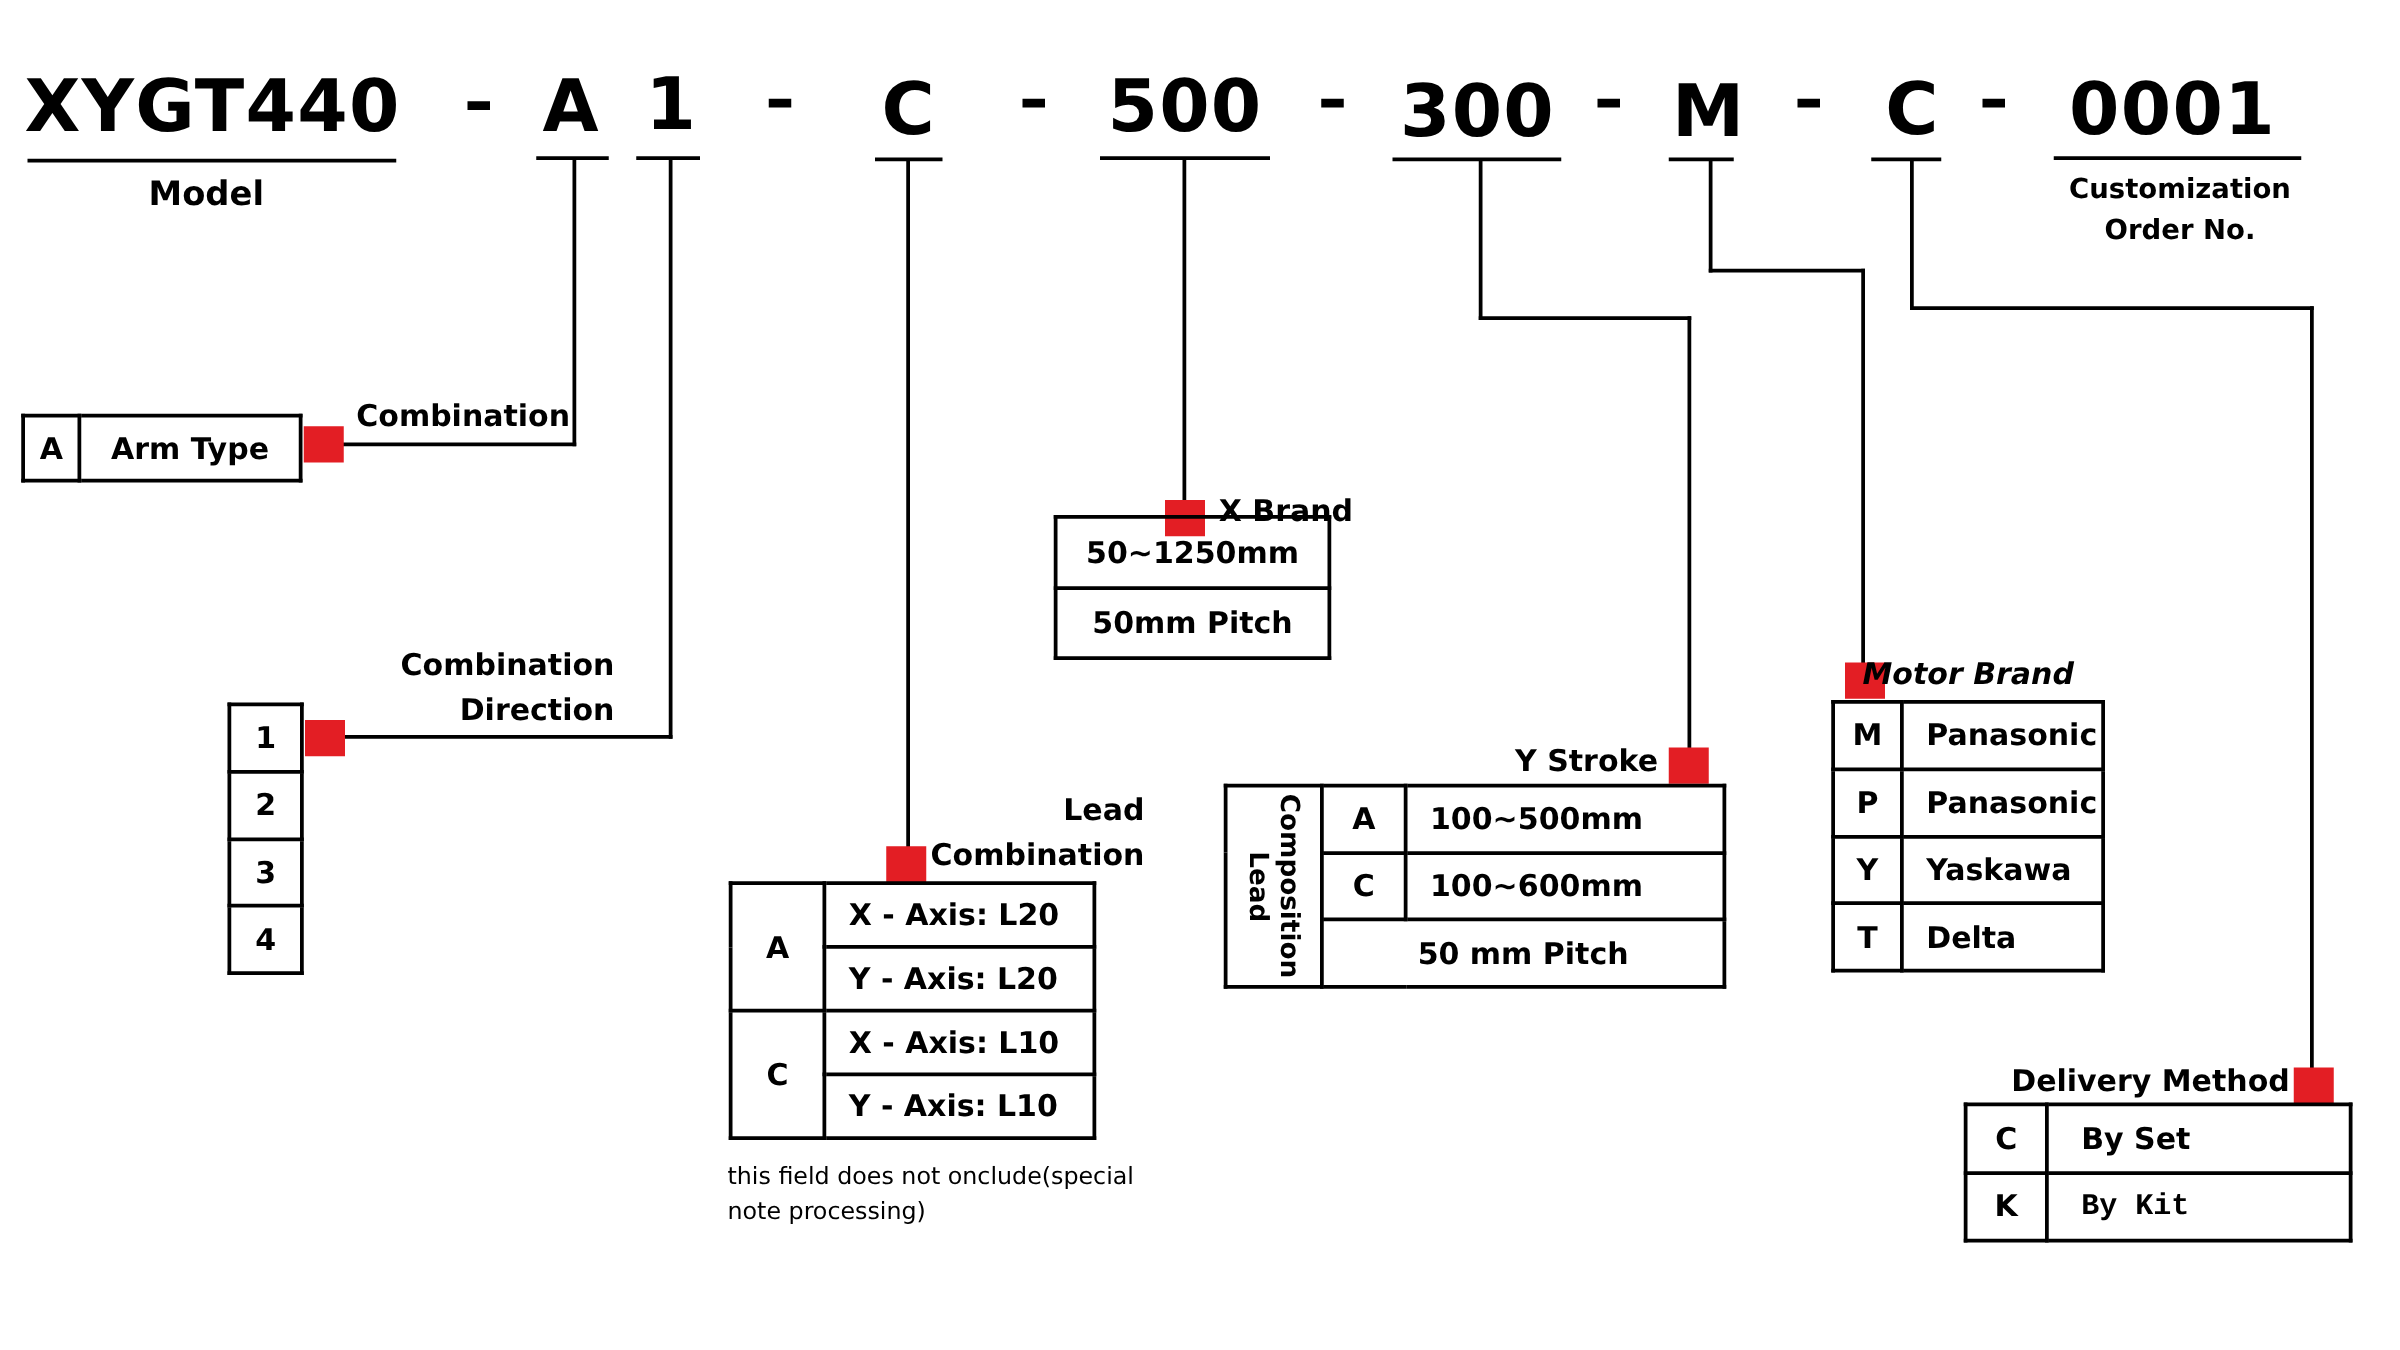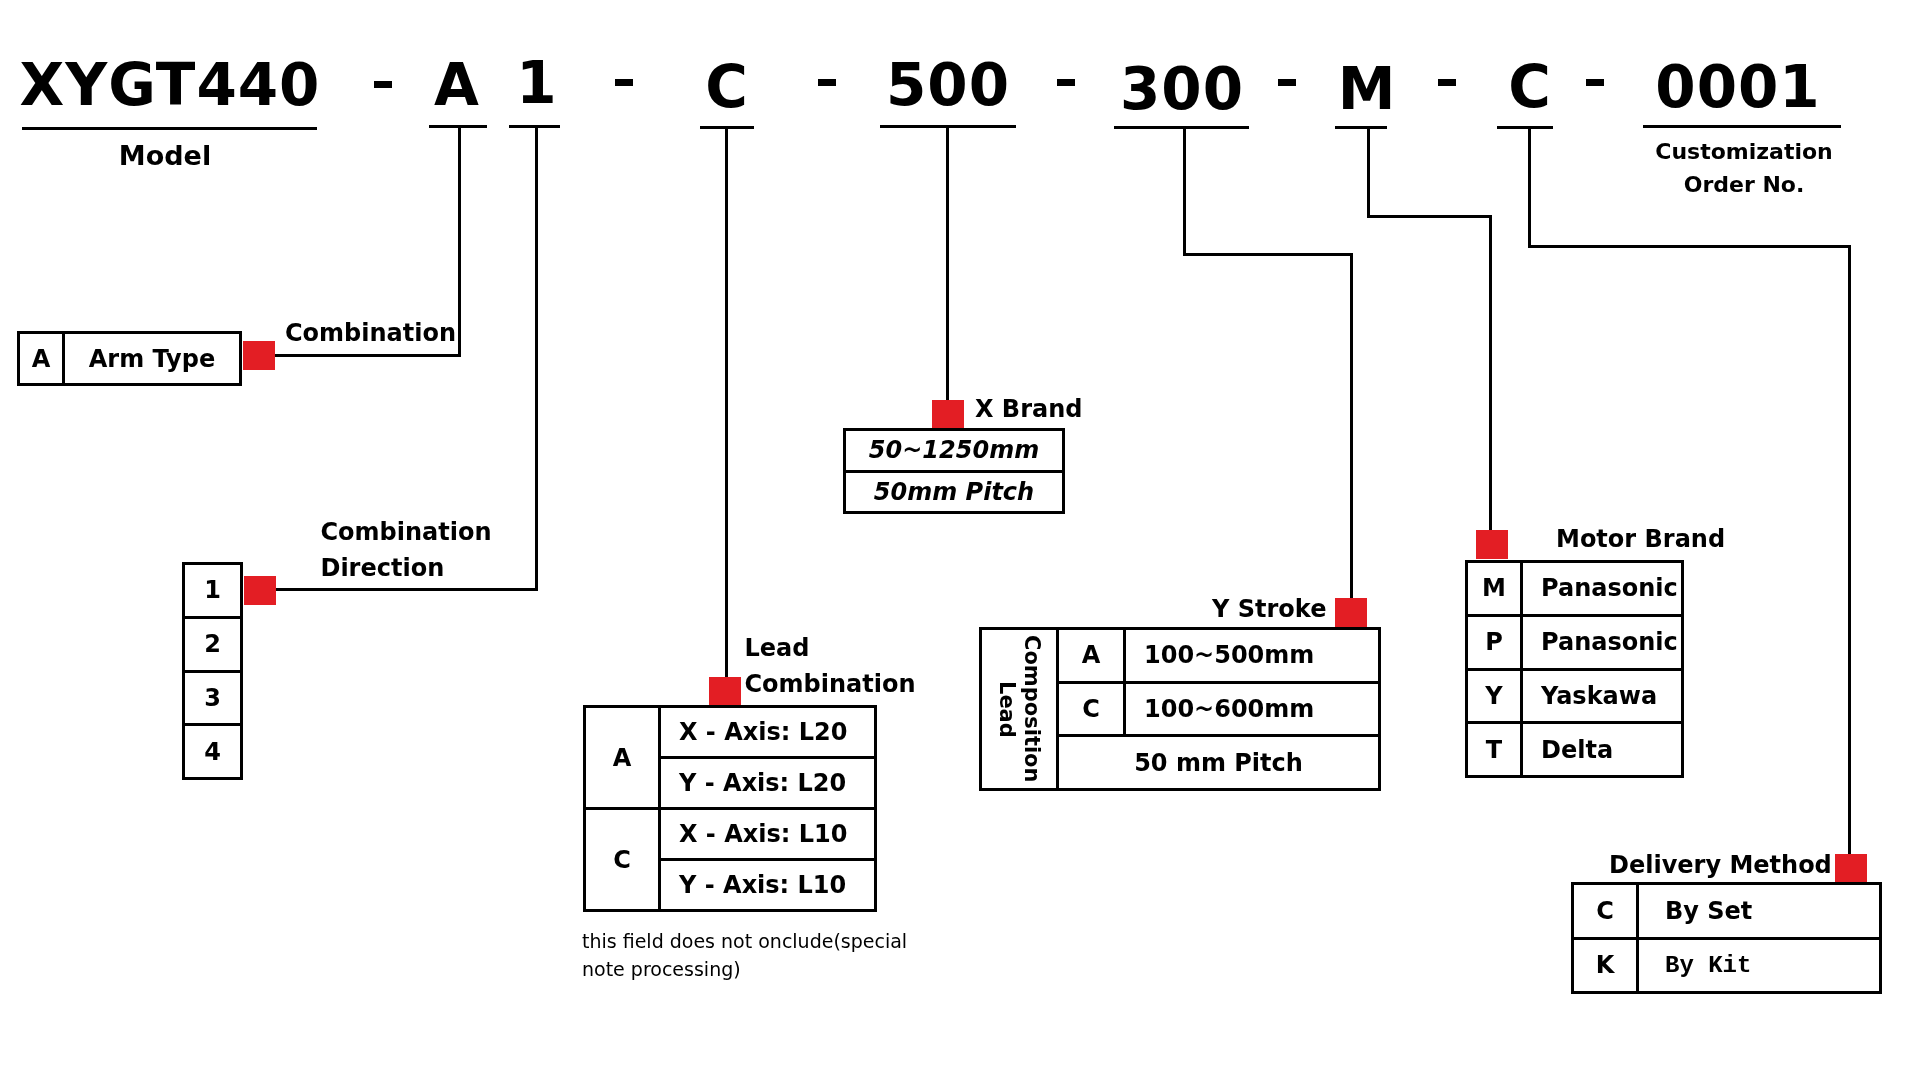--- a/index.html
+++ b/index.html
@@ -4,21 +4,21 @@
 <style>
   html, body { margin:0; padding:0; background:#ffffff; }
   body { width:1920px; height:1080px; position:relative; overflow:hidden;
          font-family:"DejaVu Sans", "Liberation Sans", sans-serif; color:#000; }
   .code { position:absolute; font-weight:bold; font-size:58px; line-height:1; transform:translateX(-50%); white-space:nowrap; letter-spacing:1px; }
   .dash { position:absolute; width:18px; height:7px; background:#000; }
   .uline { position:absolute; height:3px; background:#000; }
   .vline { position:absolute; width:3px; background:#000; }
   .hline { position:absolute; height:3px; background:#000; }
   .red { position:absolute; width:32px; height:29px; background:#e31e24; }
-  .label { position:absolute; font-weight:bold; font-size:24px; line-height:1.25; text-align:left; white-space:nowrap; }
+  .label { position:absolute; font-weight:bold; font-size:24px; line-height:1.25; text-align:right; white-space:nowrap; }
   .cap { position:absolute; font-weight:bold; font-size:22px; line-height:1.5; text-align:center; white-space:nowrap; transform:translateX(-50%); }
   table.box { position:absolute; border-collapse:collapse; }
   table.box td { border:3px solid #000; font-weight:bold; font-size:24px; padding:0; text-align:center; vertical-align:middle; white-space:nowrap; }
   td.left { text-align:left !important; padding-left:18px !important; }
   .note { position:absolute; font-size:19px; line-height:28px; white-space:nowrap; }
   .vert { writing-mode:vertical-rl; font-weight:bold; font-size:21px; line-height:1.2; margin:auto; text-align:center; }
 </style>
 </head>
 <body>
 
@@ -141,21 +141,21 @@
   </tr>
 </tbody>
   </table>
 <div class="note" style="left:582px; top:927px;">
   <div>this field does not onclude(special</div>
   <div>note processing)</div>
 </div>
 
 <div class="red" style="left: 932px; top: 400px; background: rgb(227, 30, 36);"></div>
 <div class="label" style="left:975px; top:394px;">X Brand</div>
-<table class="box" style="left:843px; top:428px; width:222px; height:86px;font-style:italic;">
+<table class="box" style="left:843px; top:412px; width:222px; height:116px;">
   <tbody>
       <tr>
         <td>50~1250mm</td>
       </tr>
   <tr>
         <td>50mm Pitch</td>
       </tr>
 </tbody>
   </table>
 
@@ -177,21 +177,21 @@
     <td>C</td>
     <td class="left">100~600mm</td>
   </tr>
   <tr>
     <td colspan="2">50 mm Pitch</td>
   </tr>
 </tbody>
   </table>
 
 <div class="red" style="left: 1476px; top: 530px; background: rgb(227, 30, 36);"></div>
-<div class="label" style="left:1556px; top:524px;">Motor Brand</div>
+<div class="label" style="left:1490px; top:524px;font-style:italic;">Motor Brand</div>
 <table class="box" style="left:1465px; top:560px; width:219px; height:218px;">
   <tbody>
       <tr>
     <td style="width:52px;">M</td>
     <td class="left">Panasonic</td>
   </tr>
   <tr>
     <td>P</td>
     <td class="left">Panasonic</td>
   </tr>

